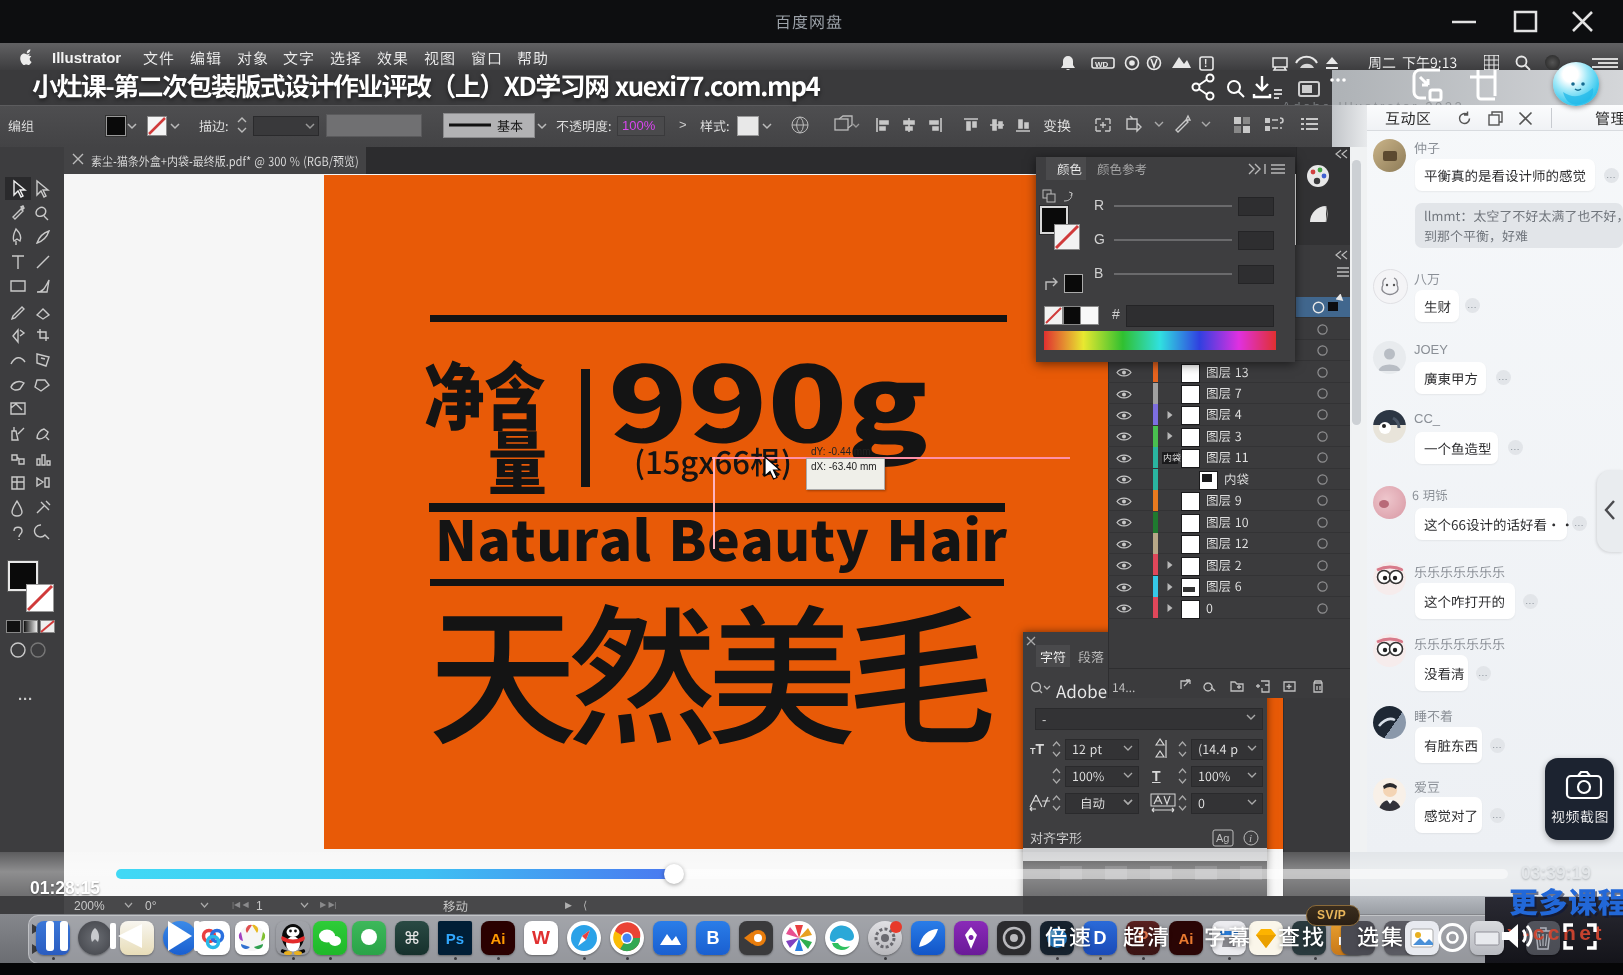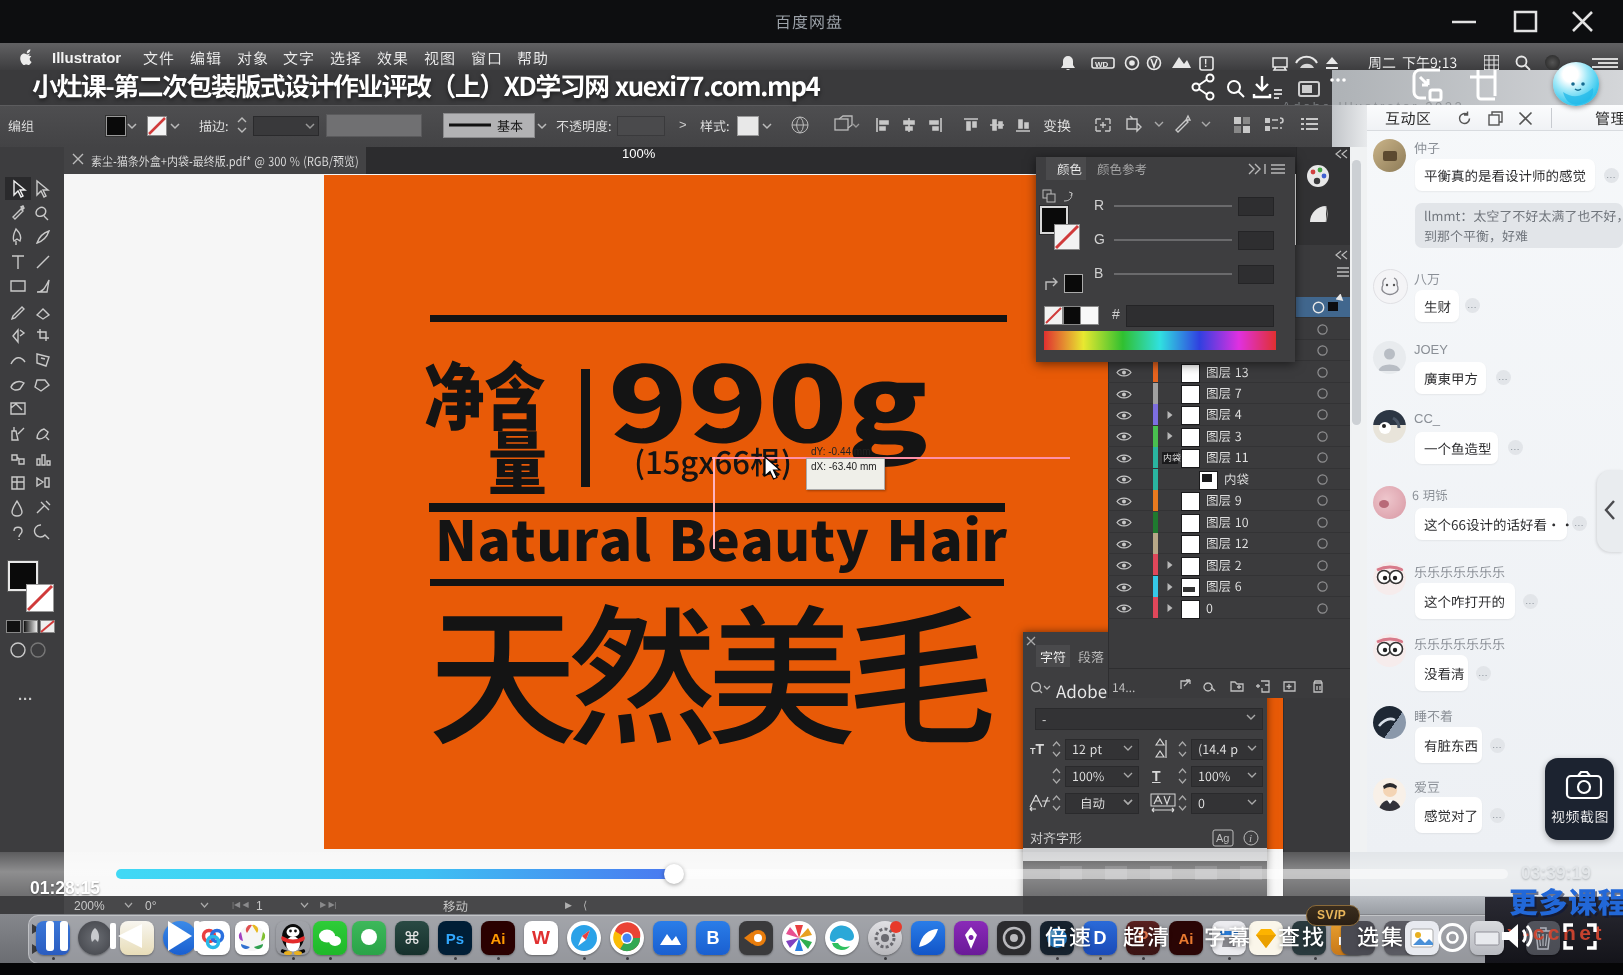--- a/index.html
+++ b/index.html
@@ -83,21 +83,21 @@
     <svg style="position:absolute;left:497.0px;top:131.0px;overflow:visible" width="1" height="1">
       <path d="M8.9 -10.9V-9.7H4.2V-10.9H3.2V-9.7H1.2V-8.8H3.2V-4.7H0.6V-3.8H3.4C2.7 -2.9 1.5 -2.1 0.5 -1.7C0.7 -1.5 1 -1.1 1.1 -0.9C2.4 -1.5 3.7 -2.6 4.5 -3.8H8.6C9.4 -2.7 10.7 -1.6 11.9 -1.1C12.1 -1.3 12.4 -1.7 12.6 -1.8C11.5 -2.2 10.4 -3 9.6 -3.8H12.4V-4.7H9.9V-8.8H11.8V-9.7H9.9V-10.9ZM4.2 -8.8H8.9V-8H4.2ZM6 -3.4V-2.3H3.3V-1.5H6V-0.1H1.6V0.7H11.5V-0.1H7V-1.5H9.7V-2.3H7V-3.4ZM4.2 -7.2H8.9V-6.3H4.2ZM4.2 -5.6H8.9V-4.7H4.2Z M19 -10.9V-8.2H13.8V-7.2H17.8C16.8 -5 15.2 -2.9 13.5 -1.8C13.7 -1.6 14 -1.3 14.2 -1C16.1 -2.3 17.8 -4.6 18.8 -7.2H19V-2.4H15.9V-1.4H19V1H20V-1.4H23V-2.4H20V-7.2H20.2C21.2 -4.6 22.9 -2.3 24.8 -1.1C25 -1.3 25.3 -1.7 25.5 -1.9C23.7 -2.9 22.1 -5 21.2 -7.2H25.2V-8.2H20V-10.9Z" fill="#1a1a1a"></path>
     </svg>
     <svg style="position:absolute;left:537px;top:122px" width="10" height="8">
       <path d="M1 2 l4 4 4-4" stroke="#bbb" stroke-width="1.5" fill="none"></path>
     </svg>
     <svg style="position:absolute;left:556.0px;top:131.0px;overflow:visible" width="1" height="1">
       <path d="M7.3 -6.2C8.8 -5.2 10.8 -3.6 11.7 -2.6L12.5 -3.4C11.5 -4.4 9.5 -5.8 8 -6.8ZM0.9 -10V-9H6.7C5.4 -6.8 3.2 -4.6 0.6 -3.3C0.8 -3.1 1.1 -2.7 1.2 -2.5C3 -3.4 4.7 -4.7 6 -6.3V1H7V-7.6C7.4 -8 7.7 -8.5 7.9 -9H12.1V-10Z M13.8 -9.9C14.5 -9.3 15.4 -8.4 15.8 -7.8L16.6 -8.4C16.2 -9 15.3 -9.9 14.5 -10.5ZM24.1 -10.7C22.6 -10.4 19.7 -10.1 17.4 -10C17.5 -9.9 17.6 -9.5 17.6 -9.3C18.6 -9.4 19.7 -9.4 20.7 -9.5V-8.5H17.1V-7.7H20.1C19.2 -6.8 17.9 -6 16.7 -5.6C16.9 -5.4 17.1 -5.1 17.3 -4.9C18.5 -5.4 19.8 -6.3 20.7 -7.3V-5.6H21.6V-7.3C22.5 -6.3 23.8 -5.4 25 -5C25.1 -5.2 25.4 -5.5 25.6 -5.7C24.4 -6 23 -6.9 22.2 -7.7H25.4V-8.5H21.6V-9.6C22.8 -9.7 23.9 -9.9 24.7 -10ZM18.1 -5.2V-4.5H19.6C19.4 -3.1 18.8 -2.1 17 -1.5C17.2 -1.3 17.5 -1 17.6 -0.8C19.6 -1.5 20.3 -2.7 20.5 -4.5H22.1C22 -4.1 21.9 -3.6 21.8 -3.3H24C23.9 -2.3 23.7 -1.9 23.6 -1.8C23.5 -1.7 23.4 -1.7 23.1 -1.7C22.9 -1.7 22.3 -1.7 21.7 -1.7C21.8 -1.5 21.9 -1.2 21.9 -1C22.6 -0.9 23.2 -0.9 23.5 -0.9C23.9 -0.9 24.1 -1 24.3 -1.2C24.6 -1.5 24.8 -2.2 24.9 -3.7C24.9 -3.8 24.9 -4 24.9 -4H22.8L23.1 -5.2ZM16.3 -5.9H13.7V-5H15.3V-1.1C14.8 -0.8 14.2 -0.4 13.6 0.2L14.2 1C15 0.2 15.7 -0.4 16.2 -0.4C16.4 -0.4 16.8 -0.1 17.4 0.2C18.2 0.8 19.3 0.9 20.8 0.9C22.1 0.9 24.3 0.8 25.3 0.8C25.3 0.5 25.5 -0 25.6 -0.3C24.3 -0.1 22.3 -0 20.8 -0C19.4 -0 18.3 -0.1 17.5 -0.6C16.9 -1 16.6 -1.3 16.3 -1.3Z M30.4 -5.9V-3.3H28V-5.9ZM30.4 -6.7H28V-9.2H30.4ZM27 -10.1V-1.1H28V-2.4H31.3V-10.1ZM37.1 -9.5V-7.2H33.5V-9.5ZM32.5 -10.4V-5.7C32.5 -3.7 32.3 -1.2 30.1 0.5C30.3 0.6 30.7 0.9 30.8 1.1C32.3 -0 33 -1.6 33.3 -3.1H37.1V-0.2C37.1 -0 37 0.1 36.8 0.1C36.6 0.1 35.7 0.1 34.9 0.1C35 0.3 35.2 0.7 35.2 1C36.4 1 37.1 1 37.5 0.8C37.9 0.7 38.1 0.4 38.1 -0.2V-10.4ZM37.1 -6.3V-4H33.4C33.4 -4.6 33.5 -5.2 33.5 -5.7V-6.3Z M44 -8.4V-7.2H41.9V-6.4H44V-4.3H49.1V-6.4H51.2V-7.2H49.1V-8.4H48.1V-7.2H45V-8.4ZM48.1 -6.4V-5.1H45V-6.4ZM48.8 -2.6C48.3 -2 47.5 -1.4 46.5 -1C45.6 -1.4 44.9 -2 44.3 -2.6ZM42.1 -3.4V-2.6H43.8L43.4 -2.5C43.9 -1.7 44.6 -1.1 45.5 -0.6C44.2 -0.2 42.9 0 41.5 0.1C41.6 0.4 41.8 0.7 41.9 1C43.5 0.8 45.1 0.5 46.5 -0.1C47.8 0.5 49.3 0.8 50.9 1C51.1 0.8 51.3 0.4 51.5 0.2C50.1 0.1 48.7 -0.2 47.6 -0.6C48.7 -1.2 49.7 -2 50.3 -3.2L49.7 -3.5L49.5 -3.4ZM45.1 -10.8C45.3 -10.4 45.5 -10 45.7 -9.6H40.6V-6.1C40.6 -4.1 40.5 -1.4 39.5 0.6C39.7 0.7 40.2 0.9 40.4 1C41.4 -1 41.6 -4 41.6 -6.1V-8.7H51.3V-9.6H46.8C46.6 -10 46.4 -10.6 46.1 -11Z M53.8 -5.1C54.3 -5.1 54.7 -5.4 54.7 -6C54.7 -6.5 54.3 -6.9 53.8 -6.9C53.3 -6.9 52.9 -6.5 52.9 -6C52.9 -5.4 53.3 -5.1 53.8 -5.1ZM53.8 0.2C54.3 0.2 54.7 -0.2 54.7 -0.7C54.7 -1.3 54.3 -1.6 53.8 -1.6C53.3 -1.6 52.9 -1.3 52.9 -0.7C52.9 -0.2 53.3 0.2 53.8 0.2Z" fill="#e0e0e0"></path>
     </svg>
     <div style="position:absolute;left:617px;top:116px;width:46px;height:18px;background:#4a4a4c;border:1px solid #3a3a3c"></div>
-    <div style="position:absolute;left:622px;top:118px;font:400 13px 'Liberation Sans',sans-serif;color:#ffffff;letter-spacing:0px;white-space:nowrap;margin-top:28px;">100%</div>
+    <div style="position:absolute;left:622px;top:118px;font:400 13px 'Liberation Sans',sans-serif;color:#d946ef;letter-spacing:0px;white-space:nowrap;">100%</div>
     <div style="position:absolute;left:679px;top:117px;font:400 13px 'Liberation Sans',sans-serif;color:#ccc;letter-spacing:0px;white-space:nowrap;">&gt;</div>
     <svg style="position:absolute;left:700.0px;top:131.0px;overflow:visible" width="1" height="1">
       <path d="M5.7 -10.5C6.2 -9.9 6.6 -9 6.8 -8.4L7.7 -8.8C7.5 -9.4 7 -10.2 6.6 -10.9ZM10.7 -11C10.4 -10.2 9.9 -9.2 9.5 -8.4H5.2V-7.5H8.1V-5.7H5.6V-4.8H8.1V-3H4.7V-2.1H8.1V1H9.1V-2.1H12.3V-3H9.1V-4.8H11.6V-5.7H9.1V-7.5H12.1V-8.4H10.5C10.9 -9.1 11.3 -9.9 11.7 -10.6ZM2.4 -10.9V-8.4H0.7V-7.5H2.4C2 -5.7 1.2 -3.7 0.4 -2.6C0.6 -2.3 0.8 -1.9 0.9 -1.6C1.5 -2.4 2 -3.7 2.4 -5V1H3.3V-5.7C3.7 -5.1 4.1 -4.3 4.2 -3.9L4.8 -4.6C4.6 -5 3.7 -6.5 3.3 -6.9V-7.5H4.7V-8.4H3.3V-10.9Z M22.2 -10.3C22.9 -9.8 23.7 -9.1 24.1 -8.6L24.8 -9.3C24.4 -9.7 23.5 -10.4 22.9 -10.8ZM20.3 -10.9C20.3 -10.1 20.4 -9.3 20.4 -8.5H13.7V-7.5H20.5C20.8 -2.7 21.9 1.1 24 1.1C25 1.1 25.4 0.4 25.6 -1.9C25.3 -2 24.9 -2.2 24.7 -2.4C24.6 -0.7 24.5 0.1 24.1 0.1C22.8 0.1 21.8 -3.1 21.5 -7.5H25.3V-8.5H21.4C21.4 -9.3 21.4 -10 21.4 -10.9ZM13.8 -0.3 14.1 0.7C15.7 0.3 18.1 -0.3 20.3 -0.8L20.3 -1.7L17.5 -1.1V-4.7H19.9V-5.6H14.2V-4.7H16.5V-0.9Z M27.8 -5.1C28.3 -5.1 28.7 -5.4 28.7 -6C28.7 -6.5 28.3 -6.9 27.8 -6.9C27.3 -6.9 26.9 -6.5 26.9 -6C26.9 -5.4 27.3 -5.1 27.8 -5.1ZM27.8 0.2C28.3 0.2 28.7 -0.2 28.7 -0.7C28.7 -1.3 28.3 -1.6 27.8 -1.6C27.3 -1.6 26.9 -1.3 26.9 -0.7C26.9 -0.2 27.3 0.2 27.8 0.2Z" fill="#e0e0e0"></path>
     </svg>
     <div style="position:absolute;left:737px;top:116px;width:20px;height:18px;background:#e8e8e8;border:1px solid #999"></div>
     <svg style="position:absolute;left:762px;top:122px" width="10" height="8">
       <path d="M1 2 l4 4 4-4" stroke="#bbb" stroke-width="1.5" fill="none"></path>
     </svg>
     <svg style="position:absolute;left:791px;top:116px" width="18" height="18">
       <circle cx="9" cy="9" r="8" stroke="#bbb" fill="none"></circle>
@@ -782,21 +782,21 @@
     <div style="position:absolute;left:313px;top:921px;width:34px;height:34px;background:linear-gradient(#2ecc38,#1fb82a);border-radius:8px;box-shadow:0 1px 2px rgba(0,0,0,.35)"><svg width="34" height="34">
         <ellipse cx="14" cy="15" rx="8" ry="6.5" fill="#fff"></ellipse>
         <ellipse cx="22" cy="20" rx="6" ry="5" fill="#fff"></ellipse>
       </svg></div>
     <div style="position:absolute;left:352px;top:921px;width:34px;height:34px;background:linear-gradient(#3db85a,#2aa348);border-radius:8px;box-shadow:0 1px 2px rgba(0,0,0,.35)"><svg width="34" height="34">
         <circle cx="17" cy="16" r="8" fill="#fff"></circle>
       </svg></div>
     <div style="position:absolute;left:395px;top:921px;width:34px;height:34px;background:linear-gradient(#2a4a44,#16302c);border-radius:8px;box-shadow:0 1px 2px rgba(0,0,0,.35)">
       <div style="position:absolute;left:0;top:0;width:34px;height:34px;display:flex;align-items:center;justify-content:center;font:400 17px 'Liberation Sans';color:#e8e8e8">⌘</div>
     </div>
-    <div style="position:absolute;left:438px;top:921px;width:34px;height:34px;background:#001e36;border-radius:8px;box-shadow:0 1px 2px rgba(0,0,0,.35)">
+    <div style="position:absolute;left:438px;top:921px;width:34px;height:34px;background:#001e36;border-radius:2px;box-shadow:0 1px 2px rgba(0,0,0,.35)">
       <div style="position:absolute;left:0;top:0;width:34px;height:34px;display:flex;align-items:center;justify-content:center;font:700 15px 'Liberation Sans';color:#31a8ff">Ps</div>
     </div>
     <div style="position:absolute;left:481px;top:921px;width:34px;height:34px;background:#2a0000;border-radius:8px;box-shadow:0 1px 2px rgba(0,0,0,.35)">
       <div style="position:absolute;left:0;top:0;width:34px;height:34px;display:flex;align-items:center;justify-content:center;font:700 15px 'Liberation Sans';color:#ff9a00">Ai</div>
     </div>
     <div style="position:absolute;left:524px;top:921px;width:34px;height:34px;background:#fff;border-radius:8px;box-shadow:0 1px 2px rgba(0,0,0,.35)">
       <div style="position:absolute;left:0;top:0;width:34px;height:34px;display:flex;align-items:center;justify-content:center;font:800 19px 'Liberation Sans';color:#e03030">W</div>
     </div>
     <div style="position:absolute;left:567px;top:921px;width:34px;height:34px;background:#fff;border-radius:50%;box-shadow:0 1px 2px rgba(0,0,0,.35)"><svg width="34" height="34">
         <circle cx="17" cy="17" r="14" fill="url(#saf)"></circle>

